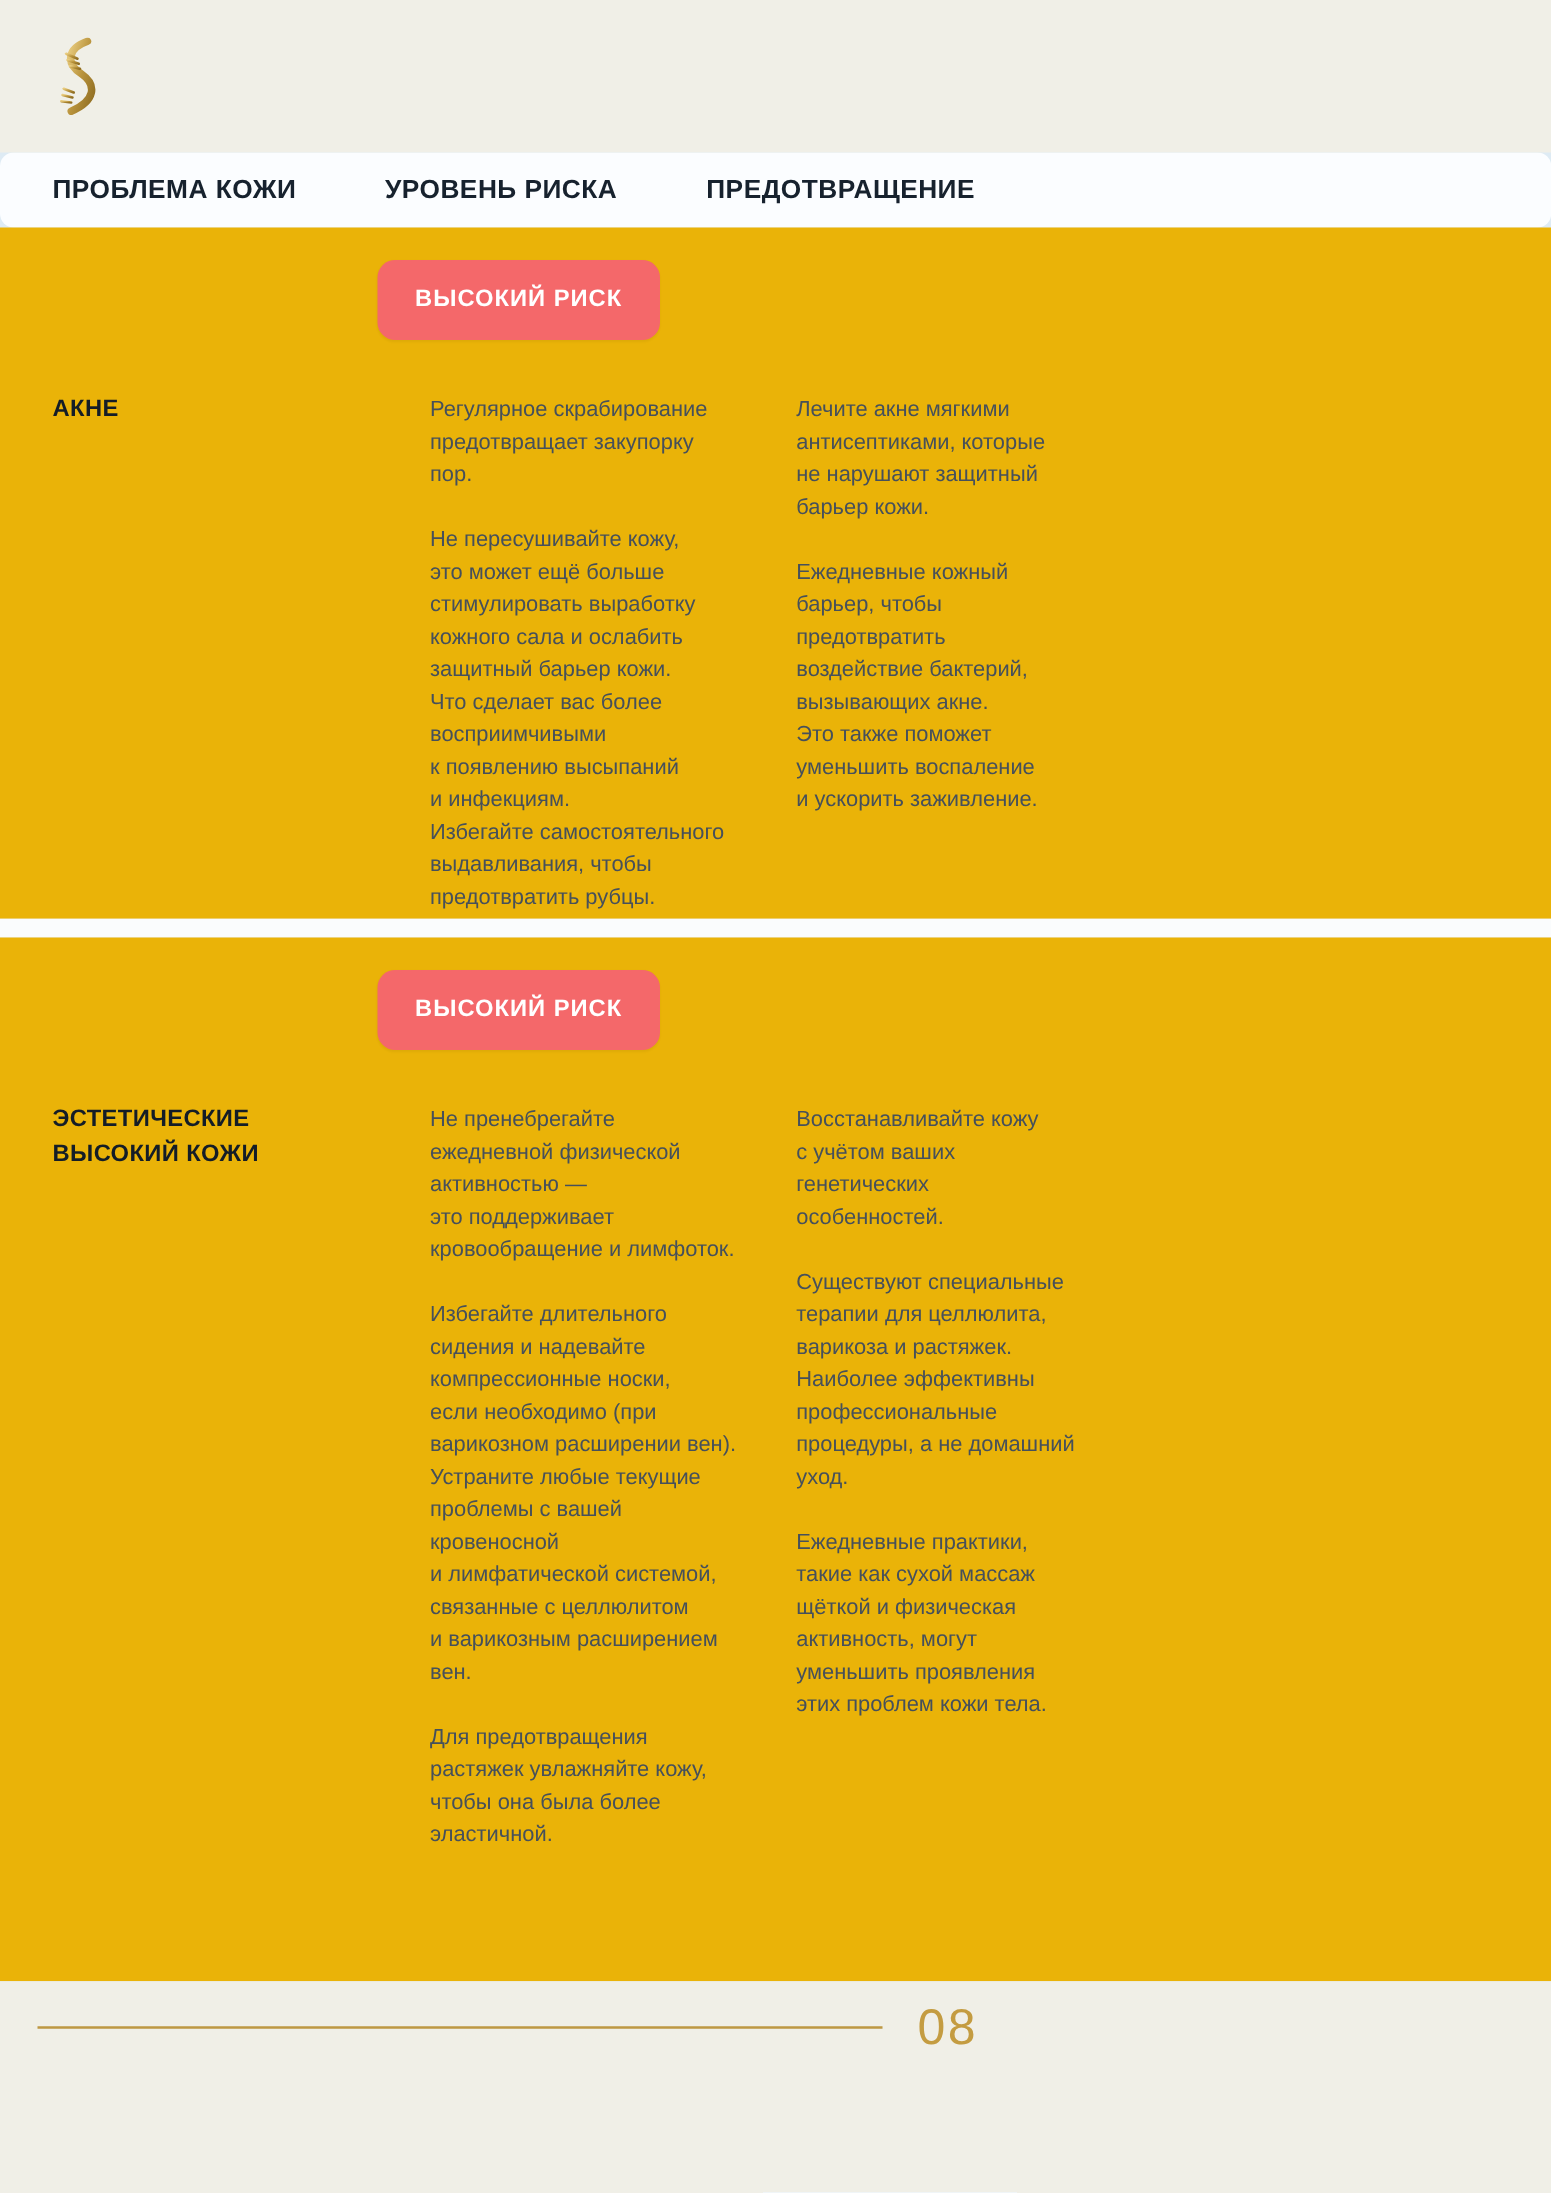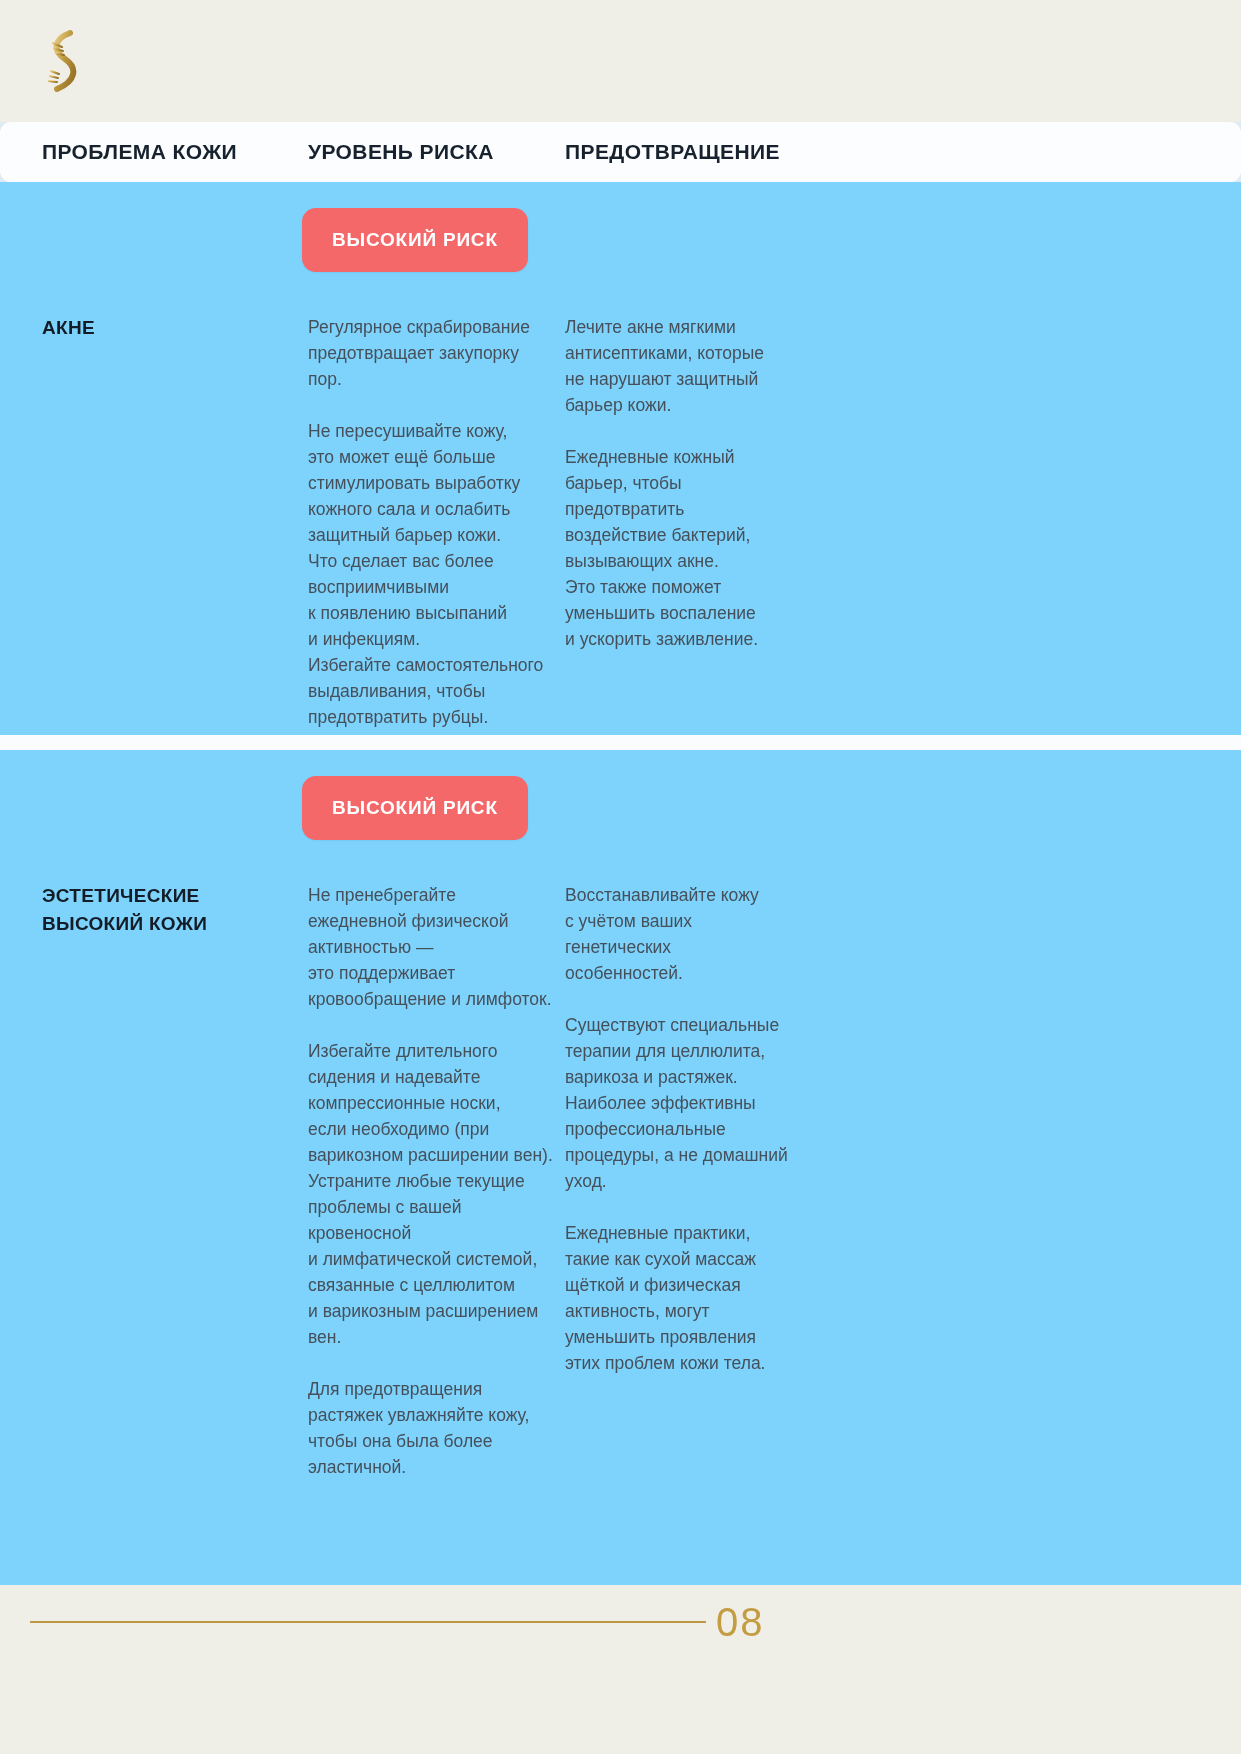--- a/index.html
+++ b/index.html
@@ -22,38 +22,39 @@
     padding-left:42px; box-sizing:border-box;
     align-items:center;
     border-radius:11px;
   }
   .header-cell {
     font-size:21px; font-weight:700; letter-spacing:0.4px;
     color:#17222e; text-transform:uppercase;
   }
 
   
-  .section { background:#7dd3fc; box-sizing:border-box; }
+  .section { background:#eab308; box-sizing:border-box; }
   .section.s1 { height:553px; }
   .section.s2 { height:835px; }
   .gap-band { height:15px; background:#fafcfd; }
 
   .badge {
     display:inline-block;
     margin:26px 0 0 302px;
     background:#f4686a; color:#ffffff;
     font-size:19px; font-weight:700; letter-spacing:0.8px;
     padding:21px 30px; border-radius:14px;
     box-shadow:0 1px 2px rgba(0,0,0,0.05);
   }
   .row {
     display:grid;
     grid-template-columns:266px 257px 278px 300px;
     padding-left:42px; box-sizing:border-box;
     margin-top:42px;
+    gap:36px;
   }
   .problem {
     font-size:19px; font-weight:700; letter-spacing:0.3px;
     color:#141d27; line-height:28px; white-space:pre-line;
     padding-right:14px;
   }
   .cell {
     font-size:17.5px; color:#46505b; line-height:26px;
     white-space:pre-line; padding-right:12px;
   }
@@ -61,21 +62,21 @@
   
   .footer { height:169px; background:#f0efe7; }
   .footer-inner {
     display:flex; align-items:center;
     padding:14px 0 0 30px;
   }
   .footer-line {
     width:676px; height:2px; background:#bd9843; border:none; margin:0;
   }
   .page-number {
-    margin-left:10px;
+    margin-left:28px;
     font-size:40px; font-weight:400; letter-spacing:2px;
     color:#c49c41;
     line-height:46px;
   }
 </style>
 </head>
 <body>
 
 <div class="page">
 

